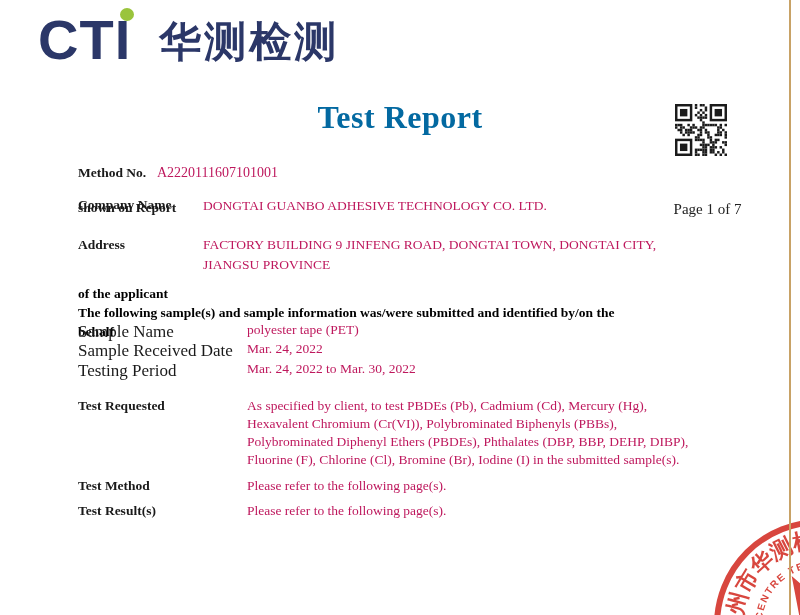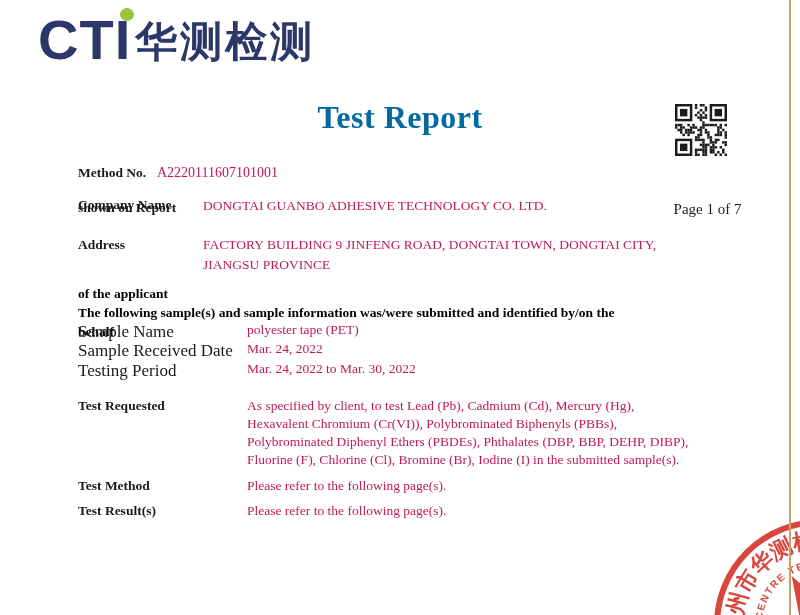--- a/index.html
+++ b/index.html
@@ -7,21 +7,21 @@
   }
   *{box-sizing:border-box;margin:0;padding:0;}
   body{background:#fff;font-family:"Liberation Serif",serif;}
   .page{position:relative;width:800px;height:615px;background:#ffffff;overflow:hidden;color:#1a1a1a;padding-left:12px;}
 
   
   .logo{position:absolute;left:38px;top:12px;display:flex;align-items:center;}
   .cti-wrap{position:relative;}
   .cti-text{font-family:"Liberation Sans",sans-serif;font-weight:bold;font-size:56px;line-height:1;color:var(--blue);letter-spacing:1px;}
   .logo-dot{position:absolute;left:82px;top:-4px;width:14px;height:13px;border-radius:50%;background:var(--green);}
-  .logo-cn{font-family:"Liberation Sans",sans-serif;font-weight:bold;font-size:42px;line-height:1;color:var(--blue);margin-left:4px;letter-spacing:3px;margin-top:4px;}
+  .logo-cn{font-family:"Liberation Sans",sans-serif;font-weight:bold;font-size:42px;line-height:1;color:var(--blue);margin-left:28px;letter-spacing:3px;margin-top:4px;}
 
   
   .title{position:absolute;left:0;top:99px;width:100%;text-align:center;font-size:32px;font-weight:bold;letter-spacing:0.5px;color:#0369a1;}
 
   
   .qr{position:absolute;left:675px;top:104px;width:52px;height:52px;}
   .page-ind{position:absolute;left:660px;top:158px;width:95px;text-align:center;font-size:15px;color:#222;margin-top:43px;}
 
   
   .lab{position:absolute;left:78px;font-weight:bold;font-size:13.5px;white-space:nowrap;}
@@ -225,21 +225,21 @@
     <span class="lab2" style="top:341px">Sample Received Date</span>
     <span class="val v3" style="top:341px">Mar. 24, 2022</span>
   </div>
   <div>
     <span class="lab2" style="top:361px">Testing Period</span>
     <span class="val v3" style="top:361px">Mar. 24, 2022 to Mar. 30, 2022</span>
   </div>
 
   <div>
     <span class="lab" style="top:398px">Test Requested</span>
-    <span class="val v3" style="top:398px">As specified by client, to test Lead (Pb), Cadmium (Cd), Mercury (Hg),</span>
+    <span class="val v3" style="top:398px">As specified by client, to test PBDEs (Pb), Cadmium (Cd), Mercury (Hg),</span>
     <span class="val v3" style="top:416px">Hexavalent Chromium (Cr(VI)), Polybrominated Biphenyls (PBBs),</span>
     <span class="val v3" style="top:434px">Polybrominated Diphenyl Ethers (PBDEs), Phthalates (DBP, BBP, DEHP, DIBP),</span>
     <span class="val v3" style="top:452px">Fluorine (F), Chlorine (Cl), Bromine (Br), Iodine (I) in the submitted sample(s).</span>
   </div>
 
   <div>
     <span class="lab" style="top:478px">Test Method</span>
     <span class="val v3" style="top:478px">Please refer to the following page(s).</span>
   </div>
 

